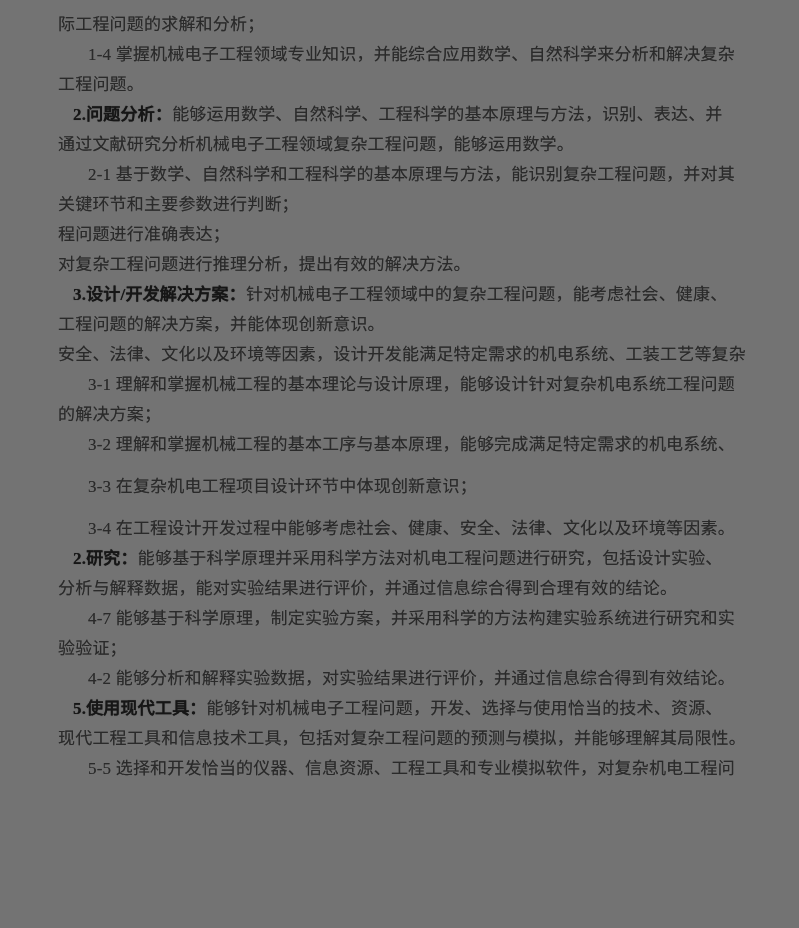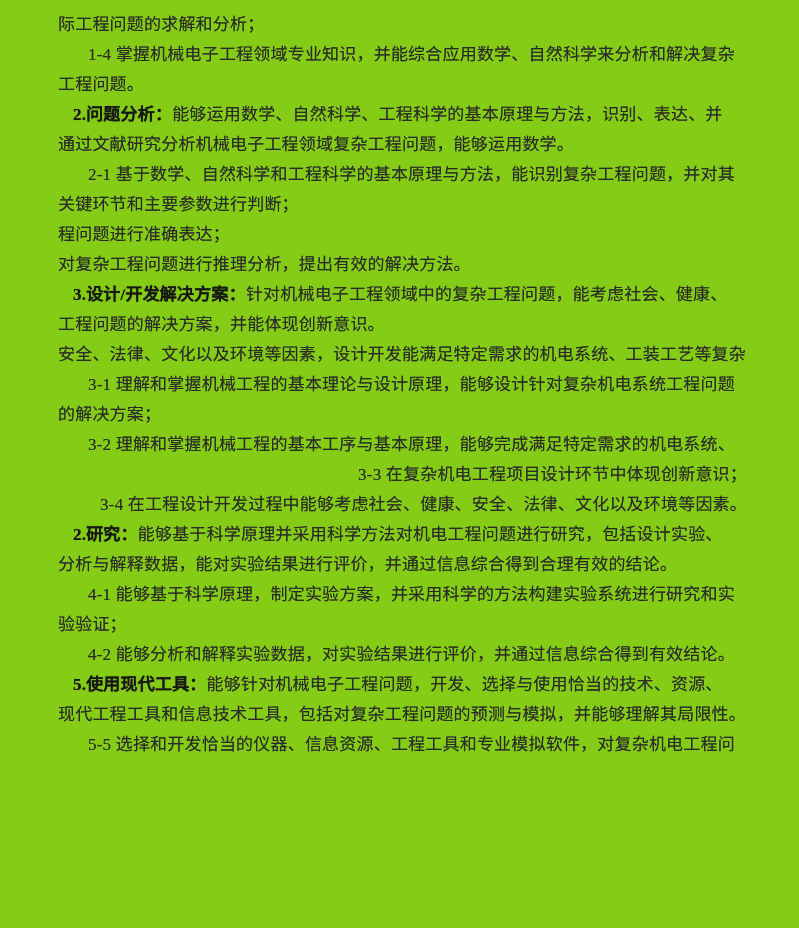--- a/index.html
+++ b/index.html
@@ -11,37 +11,37 @@
     width: 799px;
     height: 928px;
     overflow: hidden;
     font-family: "Liberation Serif", "DejaVu Serif", serif;
   }
   .page {
     box-sizing: border-box;
     width: 799px;
     height: 928px;
     padding: 10px 52px 0 58px;
-    background: #84cc16;
+    background: #737373;
   }
   .line {
     font-size: 17px;
     line-height: 30px;
     height: 30px;
     white-space: nowrap;
     overflow: hidden;
     color: #2a2a2a;
     letter-spacing: 0.2px;
     
     text-shadow: 0 0 0.6px rgba(45,45,45,0.55);
   }
   .indent-1 { padding-left: 15px; }
   .indent-2 { padding-left: 30px; }
   .para { margin-top: 0; }
-  .tight { margin-top: 0; text-align: right; }
+  .tight { margin-top: 12px; }
   .heading {
     font-weight: bold;
     color: #161616;
     text-shadow: 0 0 0.7px rgba(20,20,20,0.7);
     text-align: center;
   }
 </style>
 </head>
 <body>
 
@@ -58,19 +58,19 @@
     <div class="line indent-1 para"><span class="heading">3.设计/开发解决方案：</span><span>针对机械电子工程领域中的复杂工程问题，能考虑社会、健康、</span></div>
     <div class="line indent-0"><span>工程问题的解决方案，并能体现创新意识。</span></div>
     <div class="line indent-0"><span>安全、法律、文化以及环境等因素，设计开发能满足特定需求的机电系统、工装工艺等复杂</span></div>
     <div class="line indent-2 para"><span>3-1 理解和掌握机械工程的基本理论与设计原理，能够设计针对复杂机电系统工程问题</span></div>
     <div class="line indent-0"><span>的解决方案；</span></div>
     <div class="line indent-2 para"><span>3-2 理解和掌握机械工程的基本工序与基本原理，能够完成满足特定需求的机电系统、</span></div>
     <div class="line indent-2 tight"><span>3-3 在复杂机电工程项目设计环节中体现创新意识；</span></div>
     <div class="line indent-2 tight"><span>3-4 在工程设计开发过程中能够考虑社会、健康、安全、法律、文化以及环境等因素。</span></div>
     <div class="line indent-1 para"><span class="heading">2.研究：</span><span>能够基于科学原理并采用科学方法对机电工程问题进行研究，包括设计实验、</span></div>
     <div class="line indent-0"><span>分析与解释数据，能对实验结果进行评价，并通过信息综合得到合理有效的结论。</span></div>
-    <div class="line indent-2 para"><span>4-1 能够基于科学原理，制定实验方案，并采用科学的方法构建实验系统进行研究和实</span></div>
+    <div class="line indent-2 para"><span>4-7 能够基于科学原理，制定实验方案，并采用科学的方法构建实验系统进行研究和实</span></div>
     <div class="line indent-0"><span>验验证；</span></div>
     <div class="line indent-2 para"><span>4-2 能够分析和解释实验数据，对实验结果进行评价，并通过信息综合得到有效结论。</span></div>
     <div class="line indent-1 para"><span class="heading">5.使用现代工具：</span><span>能够针对机械电子工程问题，开发、选择与使用恰当的技术、资源、</span></div>
     <div class="line indent-0"><span>现代工程工具和信息技术工具，包括对复杂工程问题的预测与模拟，并能够理解其局限性。</span></div>
     <div class="line indent-2 para"><span>5-5 选择和开发恰当的仪器、信息资源、工程工具和专业模拟软件，对复杂机电工程问</span></div>
   </div>
 
 </body></html>

